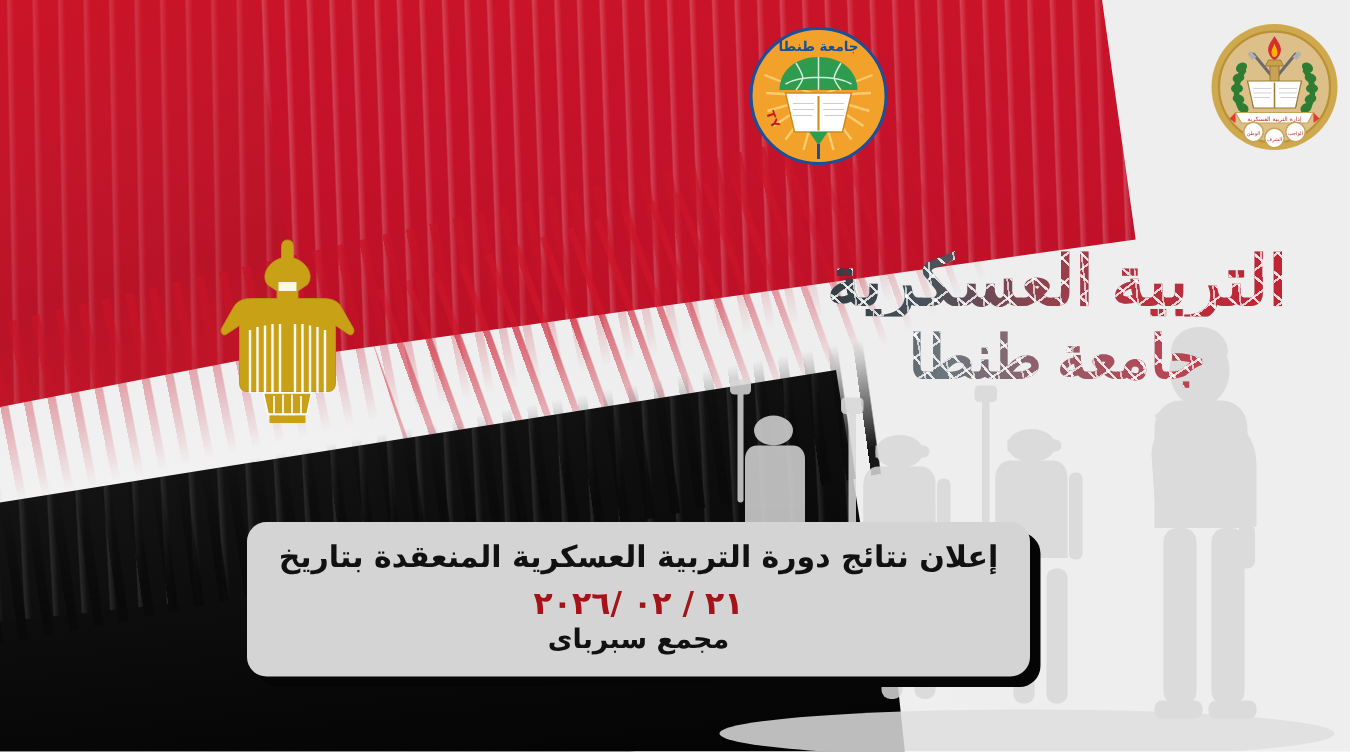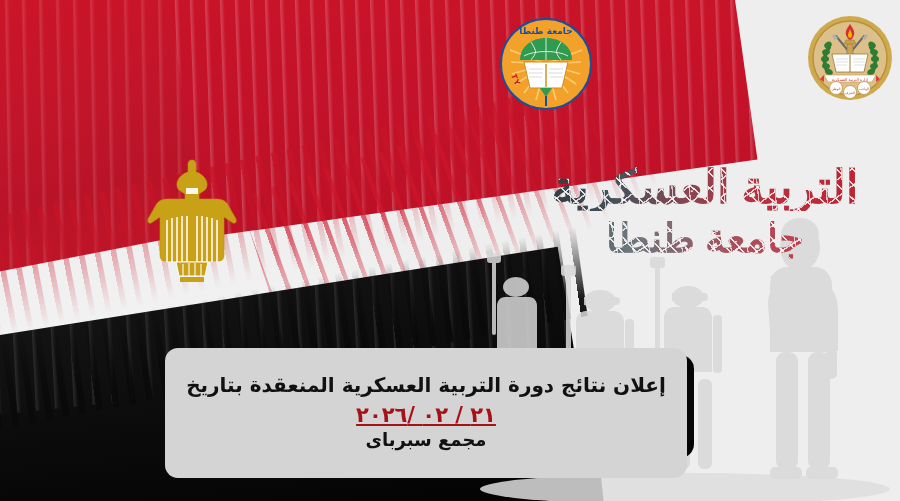--- a/index.html
+++ b/index.html
@@ -167,39 +167,39 @@
   .announce-shadow{
     position:absolute;
     left:172px; top:355px;
     width:522px; height:103px;
     background:#050505;
     border-radius:14px;
   }
   .announce{
     position:absolute;
     left:165px; top:348px;
-    width:522px; height:130px;
+    width:522px; height:103px;
     background:#d4d4d4;
     border-radius:13px 13px 13px 13px;
     display:flex;
     flex-direction:column;
     align-items:center;
     justify-content:center;
     direction:rtl;
     padding:2px 10px 4px;
     box-sizing:border-box;
   }
   .an-line{
     font-family:"DejaVu Sans", sans-serif;
     font-weight:bold;
     line-height:1.18;
     white-space:nowrap;
   }
   .an-head{ font-size:20px; color:#111111; letter-spacing:-.2px; }
-  .an-date{ font-size:21px; color:#a51218; letter-spacing:1px; margin-top:6px;text-decoration:underline; }
+  .an-date{ font-size:21px; color:#a51218; letter-spacing:1px; margin-top:6px; }
   .an-place{ font-size:18px; color:#111111; margin-top:1px;text-align:right; }
 </style>
 </head>
 <body>
 
 <div class="stage">
 
   <div class="bg-base"></div>
 
   <div class="flag-red"></div>

